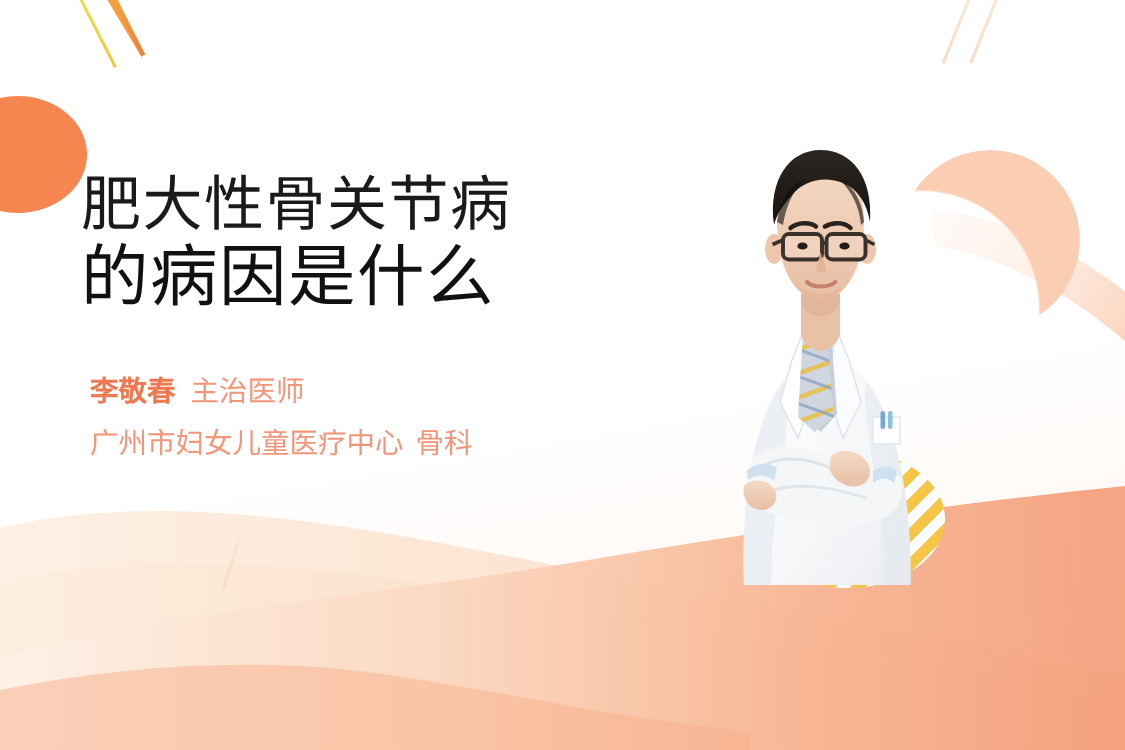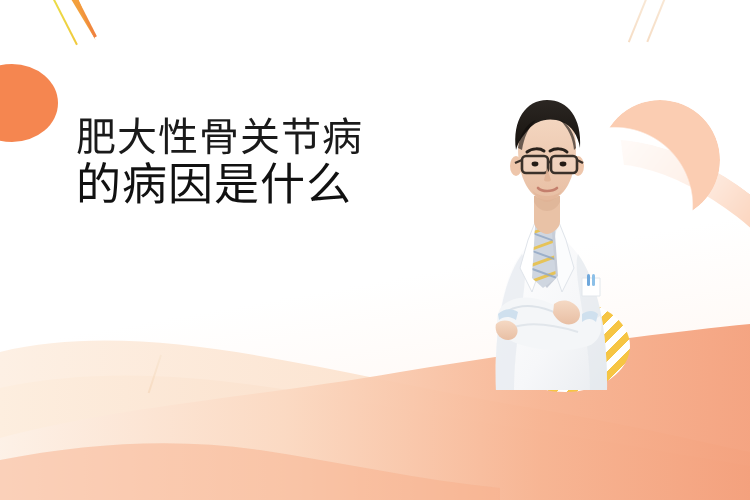--- a/index.html
+++ b/index.html
@@ -102,21 +102,21 @@
   }
 
   
   .doctor{
     position:absolute;left:432px;top:92px;width:230px;height:298px;
   }
   .doctor svg{display:block;width:100%;height:100%;}
 
   
   .title-block{
-    position:absolute;left:76px;top:112px;width:400px;
+    position:absolute;left:54px;top:112px;width:400px;
   }
   .title-line1{
     font-size:40px;
     line-height:50px;
     font-weight:400;
     color:#1a1a1a;
     letter-spacing:1px;
     white-space:nowrap;
   }
   .title-line2{
@@ -300,14 +300,22 @@
       <rect x="155" y="182" width="3" height="12" rx="1.5" fill="#6fa8dc"></rect>
       <rect x="160" y="182" width="3" height="12" rx="1.5" fill="#8cc0e8"></rect>
     </svg>
   </div>
 
   <div class="title-block">
     <div class="title-line1">肥大性骨关节病</div>
     <div class="title-line2">的病因是什么</div>
   </div>
 
+  <div class="credits">
+    <div class="credit-row1">
+      <span class="doc-name">李敬春</span><span class="doc-title">主治医师</span>
+    </div>
+    <div class="credit-row2">
+      <span>广州市妇女儿童医疗中心</span><span class="dept">骨科</span>
+    </div>
+  </div>
 
 </div>
 
 </body></html>

